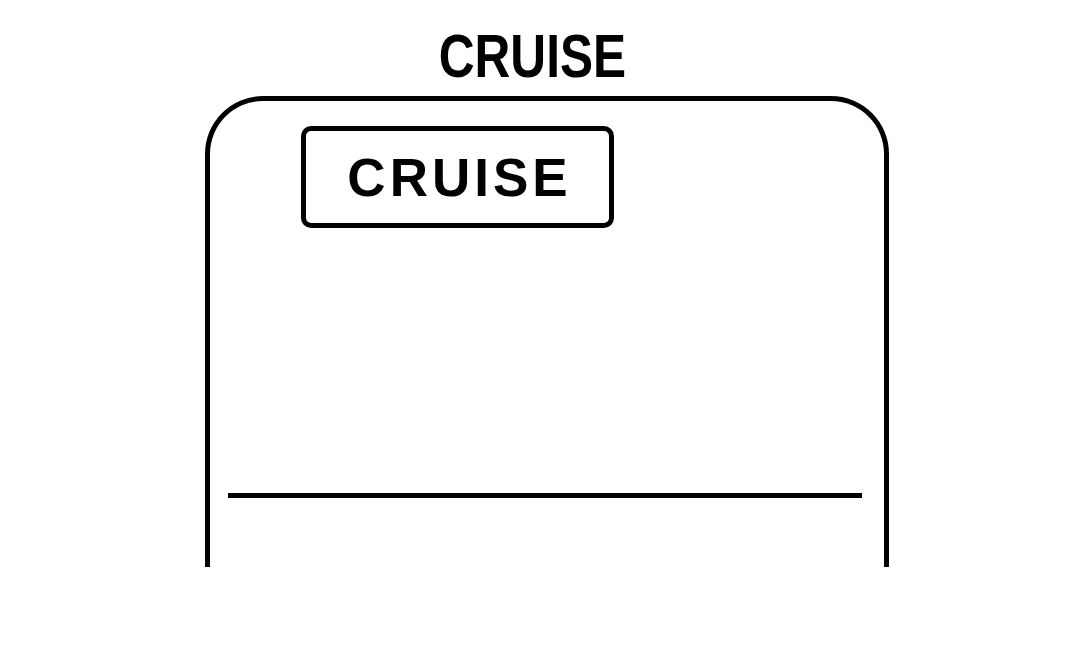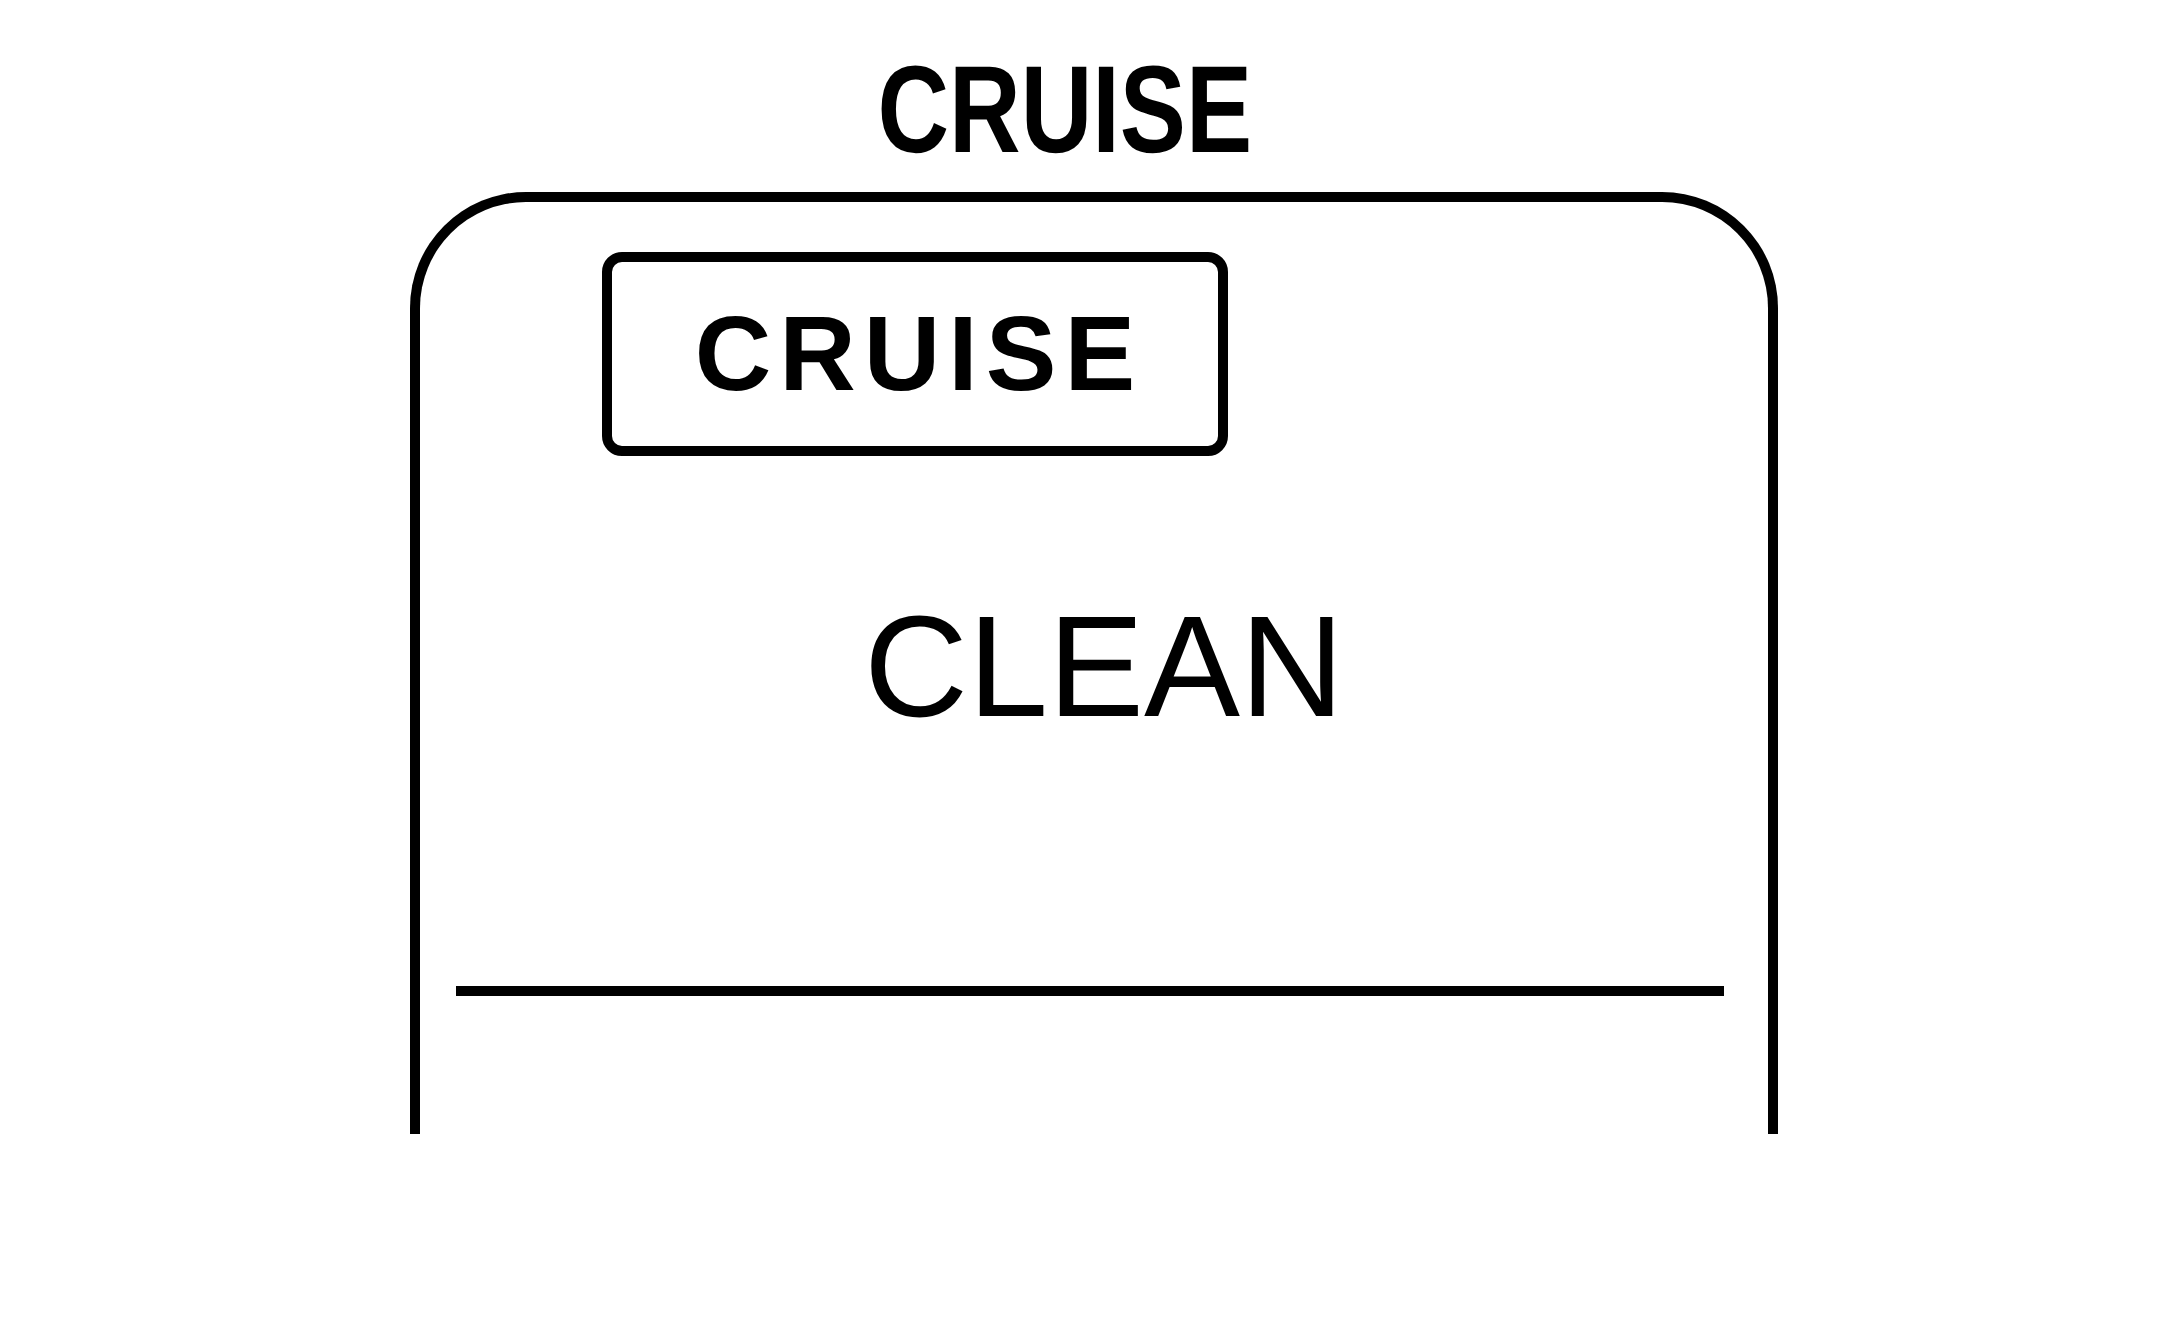--- a/index.html
+++ b/index.html
@@ -122,19 +122,18 @@
 
   <div class="figure-title">CRUISE</div>
 
   <div class="display-panel">
 
     <div class="indicator-box">
       <span class="indicator-label">CRUISE</span>
     </div>
 
     <div class="message-block">
-      <div class="message-line">CLEAN</div>
     </div>
 
     <div class="separator"></div>
 
   </div>
 </div>
 
 </body></html>

